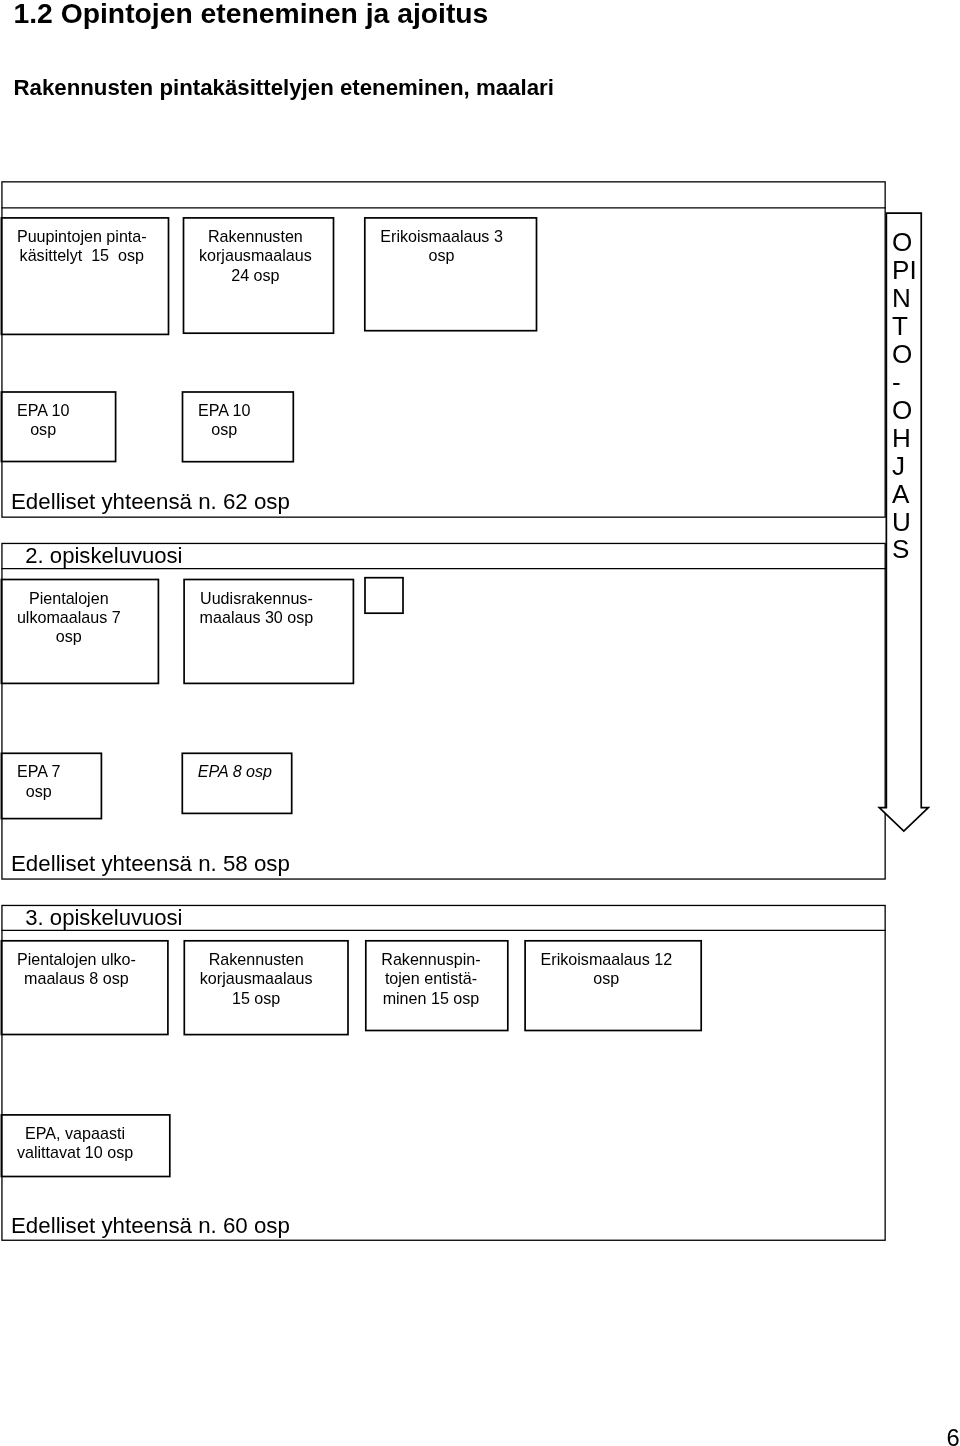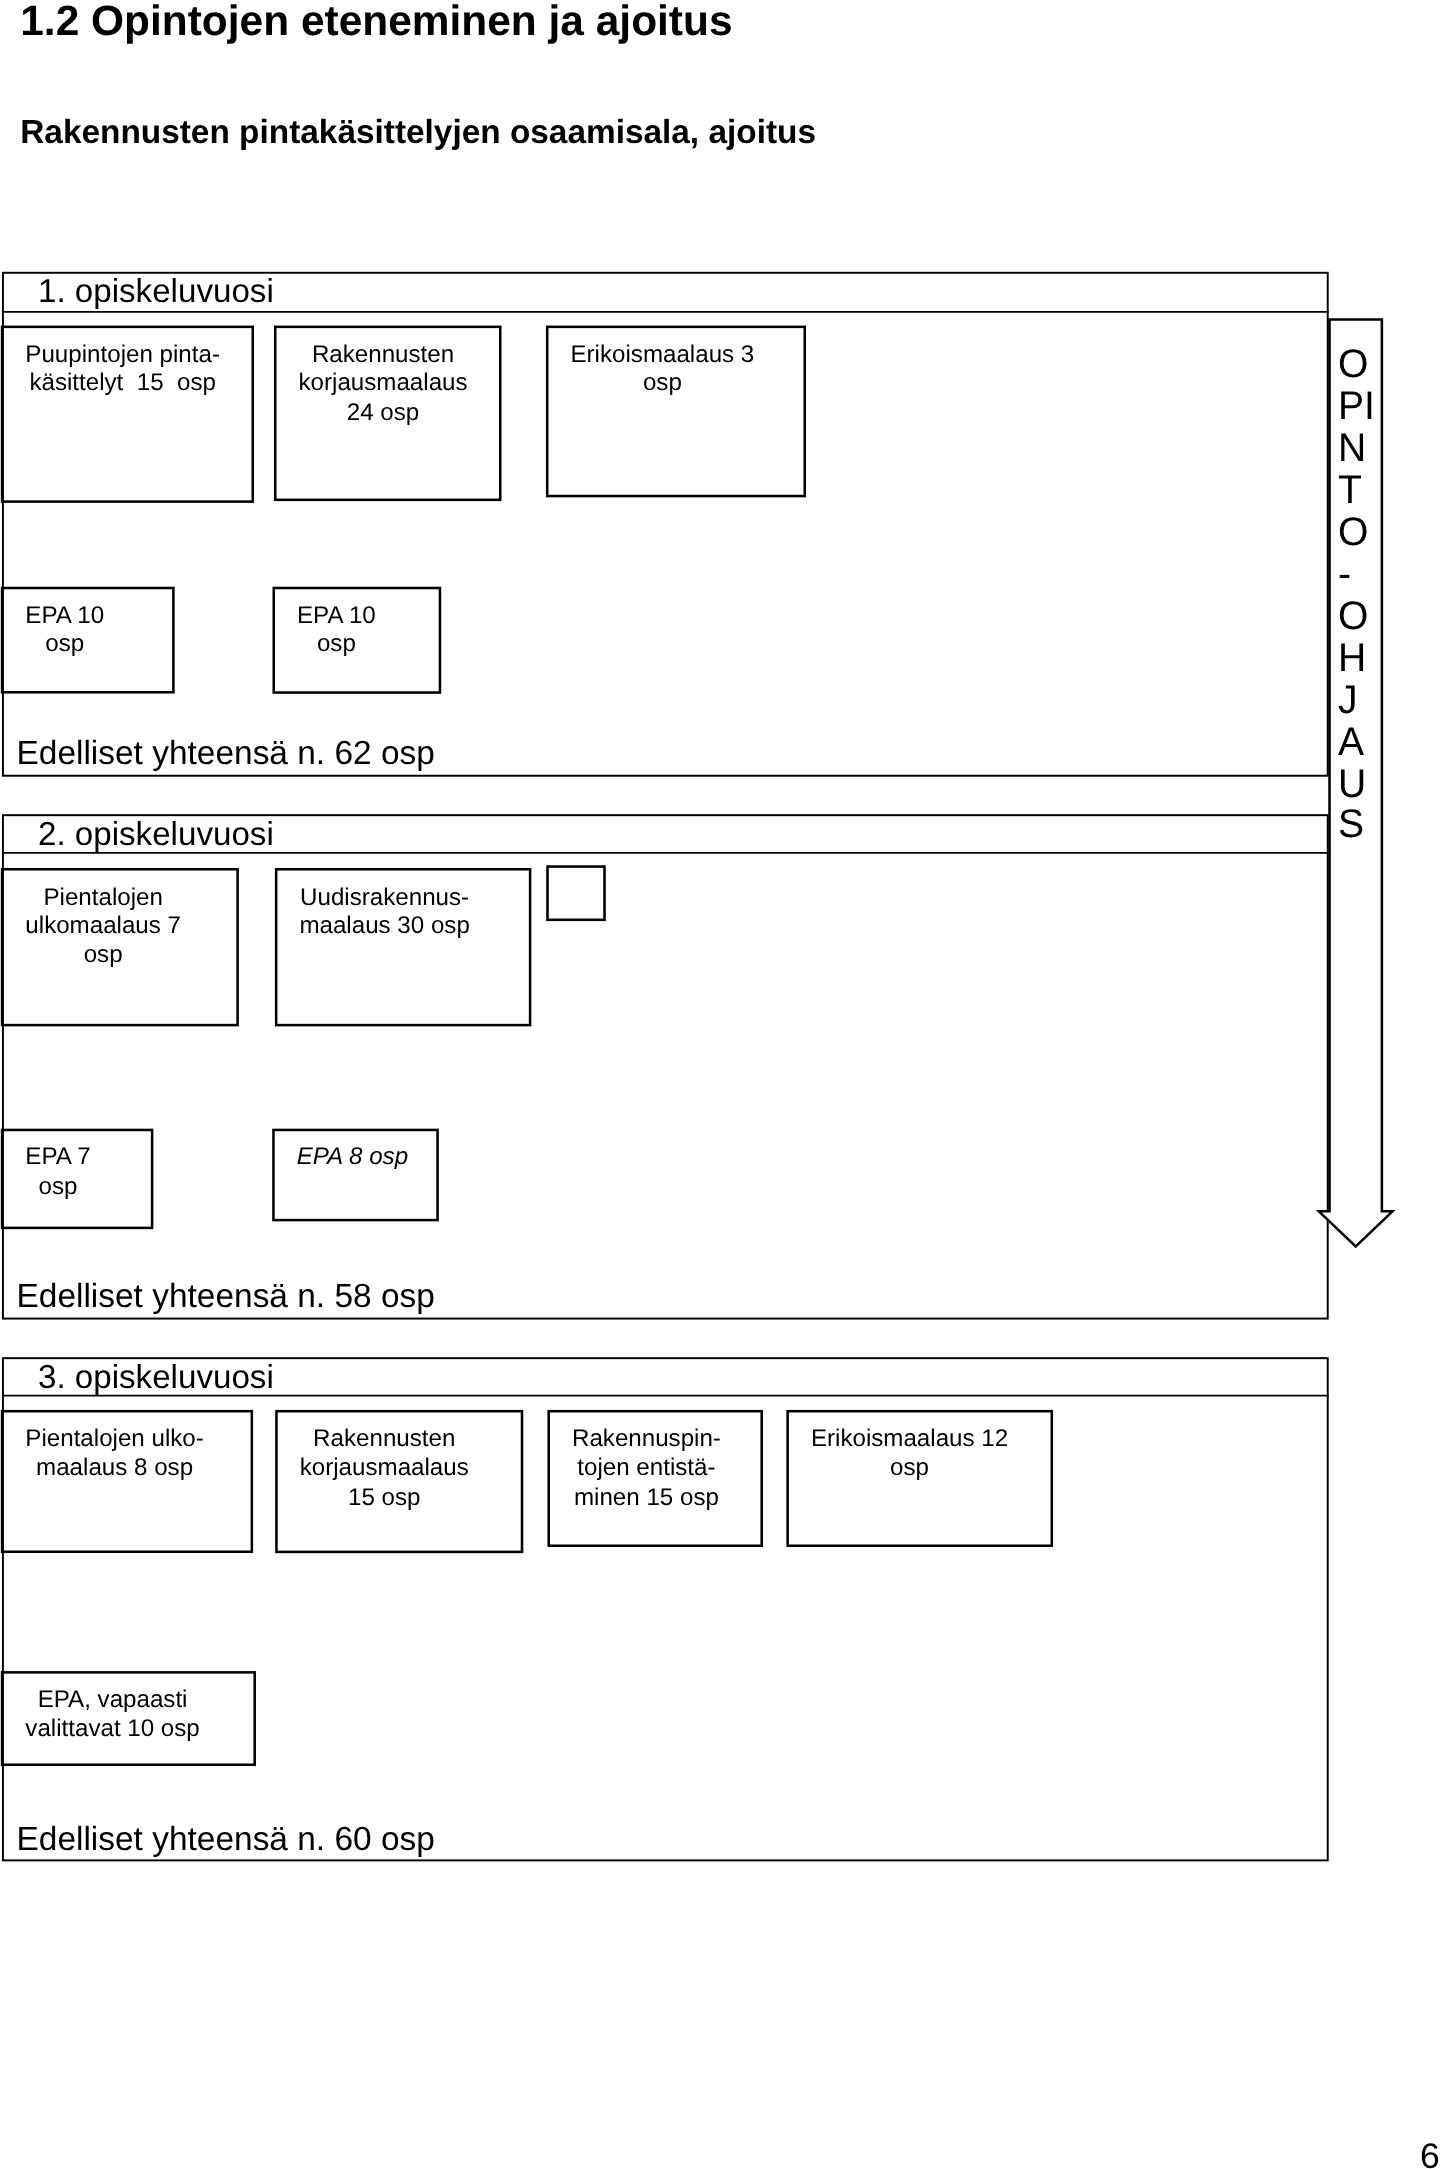--- a/index.html
+++ b/index.html
@@ -26,21 +26,21 @@
   .arrowtext { position:absolute; left:892.0px; top:229px; width:30px; text-align:left;
                font-size:26.6px; line-height:27.95px;
                transform:scaleX(0.98); transform-origin:left top; }
   .pagenum { position:absolute; left:946.6px; top:1425px; font-size:23.7px; }
 </style>
 </head>
 <body>
 
 <div class="page">
   <div class="h1">1.2 Opintojen eteneminen ja ajoitus</div>
-  <div class="h2">Rakennusten pintakäsittelyjen osaamisala, ajoitus</div>
+  <div class="h2">Rakennusten pintakäsittelyjen eteneminen, maalari</div>
 
   <svg class="lines" width="960" height="1446" viewBox="0 0 960 1446">
     <rect x="1.95" y="181.85" width="883.20" height="335.30" fill="none" stroke="#000" stroke-width="1.30"></rect>
     <line x1="1.30" y1="207.90" x2="885.80" y2="207.90" stroke="#000" stroke-width="1.15"></line>
     <rect x="1.95" y="543.45" width="883.20" height="335.60" fill="none" stroke="#000" stroke-width="1.30"></rect>
     <line x1="1.30" y1="568.60" x2="885.80" y2="568.60" stroke="#000" stroke-width="1.15"></line>
     <rect x="1.95" y="905.45" width="883.20" height="334.80" fill="none" stroke="#000" stroke-width="1.30"></rect>
     <line x1="1.30" y1="930.40" x2="885.80" y2="930.40" stroke="#000" stroke-width="1.15"></line>
     <rect x="1.40" y="217.90" width="167.10" height="116.50" fill="none" stroke="#000" stroke-width="1.70"></rect>
     <rect x="183.50" y="217.90" width="150.00" height="115.30" fill="none" stroke="#000" stroke-width="1.70"></rect>
@@ -53,23 +53,20 @@
     <rect x="1.40" y="753.30" width="100.00" height="65.30" fill="none" stroke="#000" stroke-width="1.70"></rect>
     <rect x="182.30" y="753.30" width="109.40" height="60.10" fill="none" stroke="#000" stroke-width="1.70"></rect>
     <rect x="1.40" y="940.80" width="166.50" height="93.70" fill="none" stroke="#000" stroke-width="1.70"></rect>
     <rect x="184.30" y="940.80" width="163.70" height="93.80" fill="none" stroke="#000" stroke-width="1.70"></rect>
     <rect x="365.80" y="940.80" width="142.00" height="89.70" fill="none" stroke="#000" stroke-width="1.70"></rect>
     <rect x="525.10" y="940.80" width="176.10" height="89.70" fill="none" stroke="#000" stroke-width="1.70"></rect>
     <rect x="1.40" y="1114.90" width="168.40" height="61.60" fill="none" stroke="#000" stroke-width="1.70"></rect>
     <path d="M 886.35 213.05 L 921.25 213.05 L 921.25 807.55 L 928.35 807.55 L 903.8 831.0 L 879.25 807.55 L 886.35 807.55 Z" fill="#ffffff" stroke="#000000" stroke-width="1.7" stroke-linejoin="miter"></path>
   </svg>
 
-  <div class="yhead" style="left:1.3px; top:181.2px; width:884.5px; height:26.6px;">
-    <span>1. opiskeluvuosi</span>
-  </div>
   <div class="total" style="top:489.0px;">Edelliset yhteensä n. 62 osp</div>
 
   <div class="yhead" style="left:1.3px; top:542.8px; width:884.5px; height:25.7px;">
     <span>2. opiskeluvuosi</span>
   </div>
   <div class="total" style="top:850.5px;">Edelliset yhteensä n. 58 osp</div>
 
   <div class="yhead" style="left:1.3px; top:904.8px; width:884.5px; height:25.5px;">
     <span>3. opiskeluvuosi</span>
   </div>

